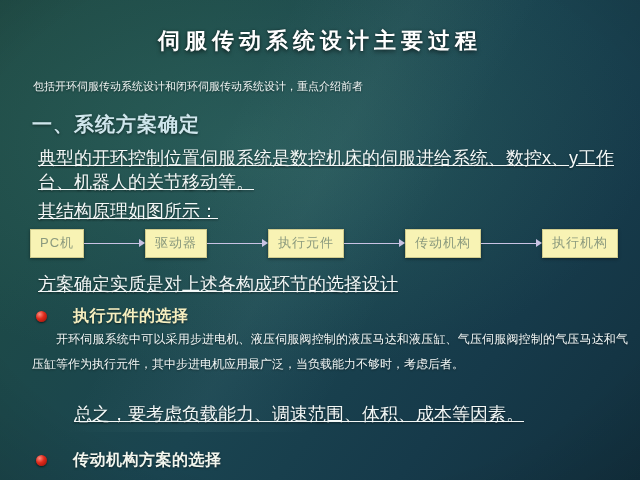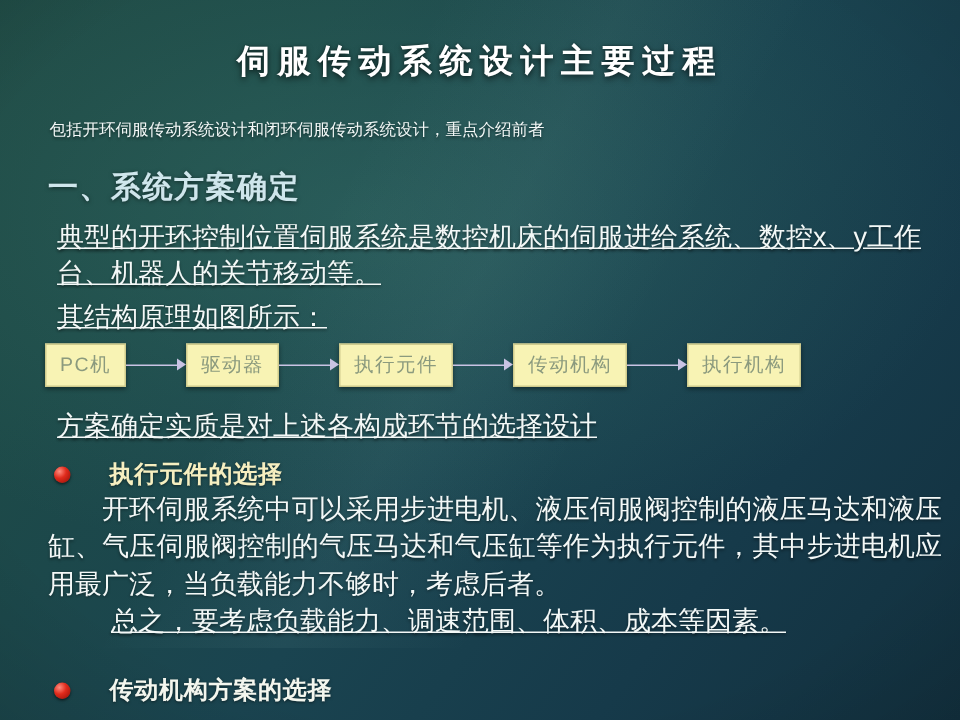--- a/index.html
+++ b/index.html
@@ -89,21 +89,21 @@
   .p-typical { top: 146px; }
   .p-struct  { top: 199px; }
   .p-essence { top: 272px; }
   .p-summary { top: 402px; text-indent: 2em; }
 
   .body-indent {
     position: absolute;
     left: 32px;
     width: 596px;
     top: 327px;
-    font-size: 18px;
+    font-size: 12px;
     line-height: 25px;
     color: #f3f8f7;
     text-align: justify;
     text-indent: 2em;
     text-shadow: 0 1px 2px rgba(0,0,0,0.45);
   }
 
   
   .bullet-row {
     position: absolute;
@@ -130,21 +130,21 @@
     text-shadow: 0 1px 2px rgba(0,0,0,0.5);
   }
   .bullet-1 .bullet-label { color: #f6efc0; }
   .bullet-2 .bullet-label { color: #f3f6ee; }
 
   
   .flow {
     position: absolute;
     left: 30px;
     top: 228px;
-    width: 504px;
+    width: 588px;
     height: 30px;
     display: flex;
     align-items: center;
   }
   .flow-box {
     height: 27px;
     background: #f8f3b4;
     border: 1px solid #cfcb8d;
     display: flex;
     align-items: center;

